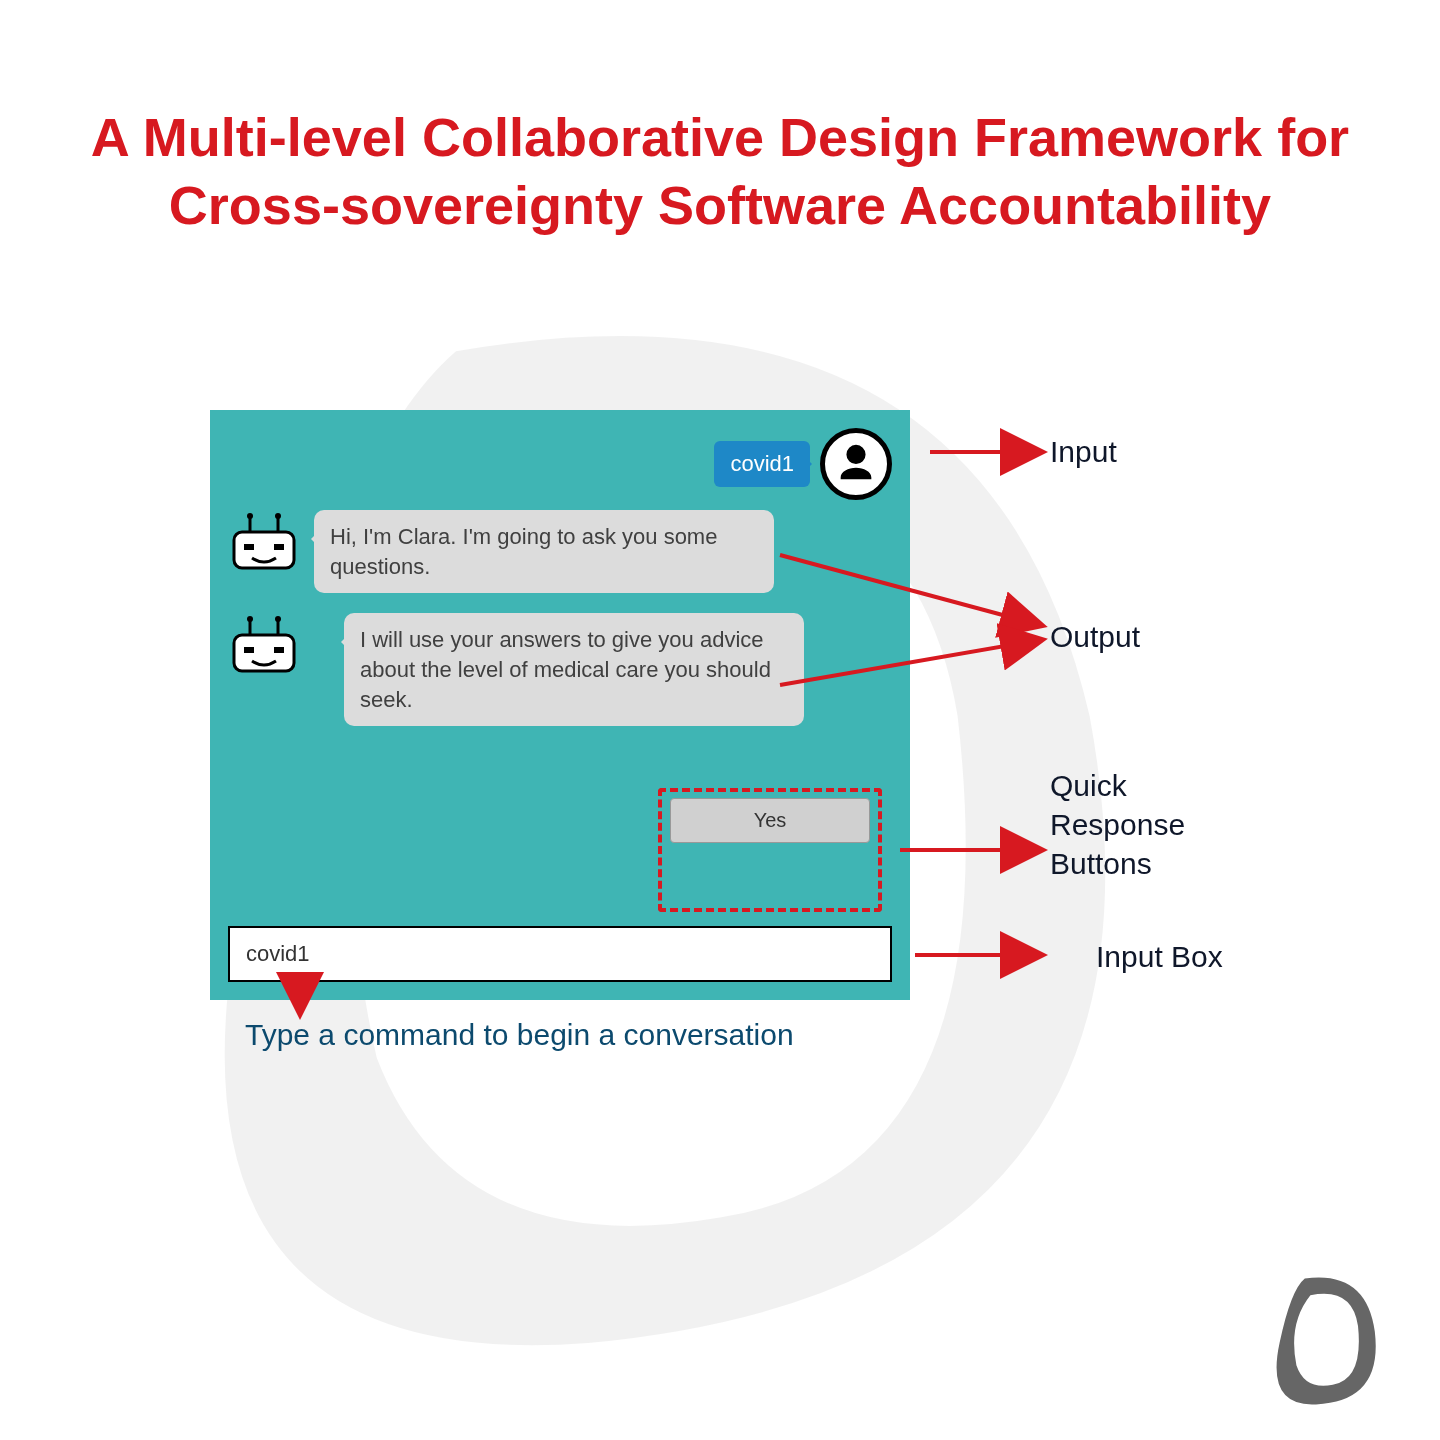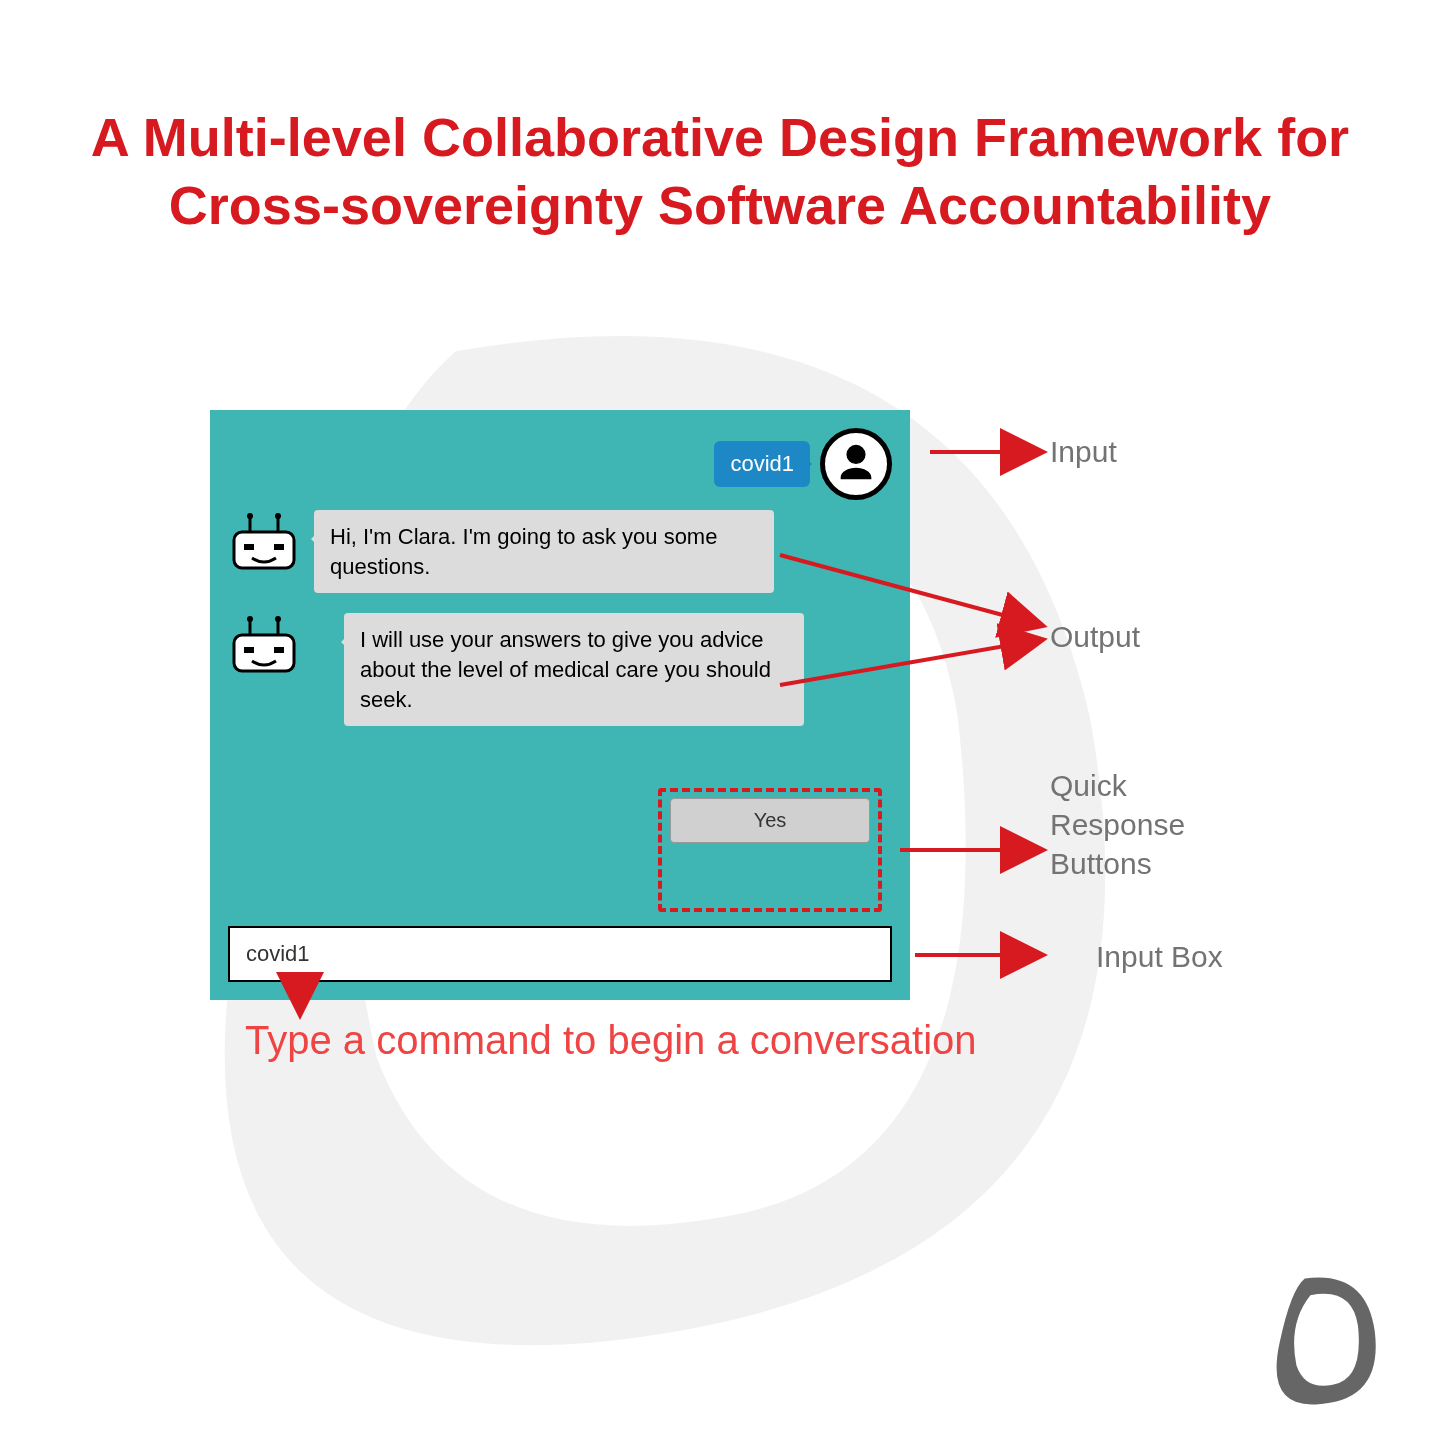--- a/index.html
+++ b/index.html
@@ -82,25 +82,25 @@
   gap:14px;
   margin-top:82px;
 }
 .row + .row { margin-top:20px;gap:44px; }
 .boticon {
   width:72px; height:62px;
   flex:0 0 auto;
 }
 .botbubble {
   background:#dcdcdc;
-  color:#000000;
+  color:#404040;
   font-size:22px;
   line-height:1.35;
   padding:12px 16px;
-  border-radius:4px;
+  border-radius:10px;
   position:relative;
   max-width:460px;
 }
 .botbubble::before {
   content:"";
   position:absolute;
   left:-12px; top:20px;
   border:9px solid transparent;
   border-right-color:#dcdcdc;
 }
@@ -157,30 +157,30 @@
   display:flex; align-items:center;
   padding:0 16px;
   font-size:22px;
   color:#333;
 }
 
 
 .ann {
   position:absolute;
   font-size:30px;
-  color:#737373;
+  color:#0f172a;
 }
 .ann-input   { top:435px;  left:1050px; }
 .ann-output  { top:620px;  left:1050px; }
 .ann-qr      { top:766px;  left:1050px; line-height:1.3; }
 .ann-ibox    { top:940px;  left:1096px; }
 .ann-caption {
   position:absolute;
   top:1018px; left:245px;
-  font-size:40px; color:#ef4444;
+  font-size:30px; color:#0c4a6e;
 }
 
 
 .arrows {
   position:absolute;
   top:0; left:0;
   width:1440px; height:1440px;
   pointer-events:none;
 }
 </style>

